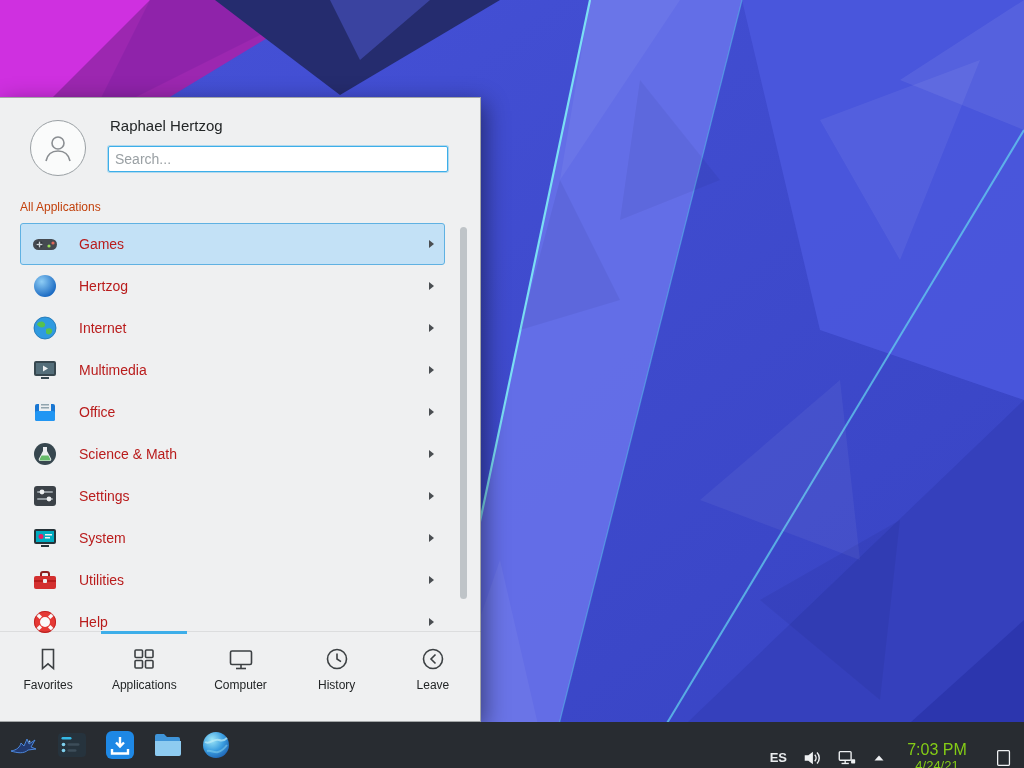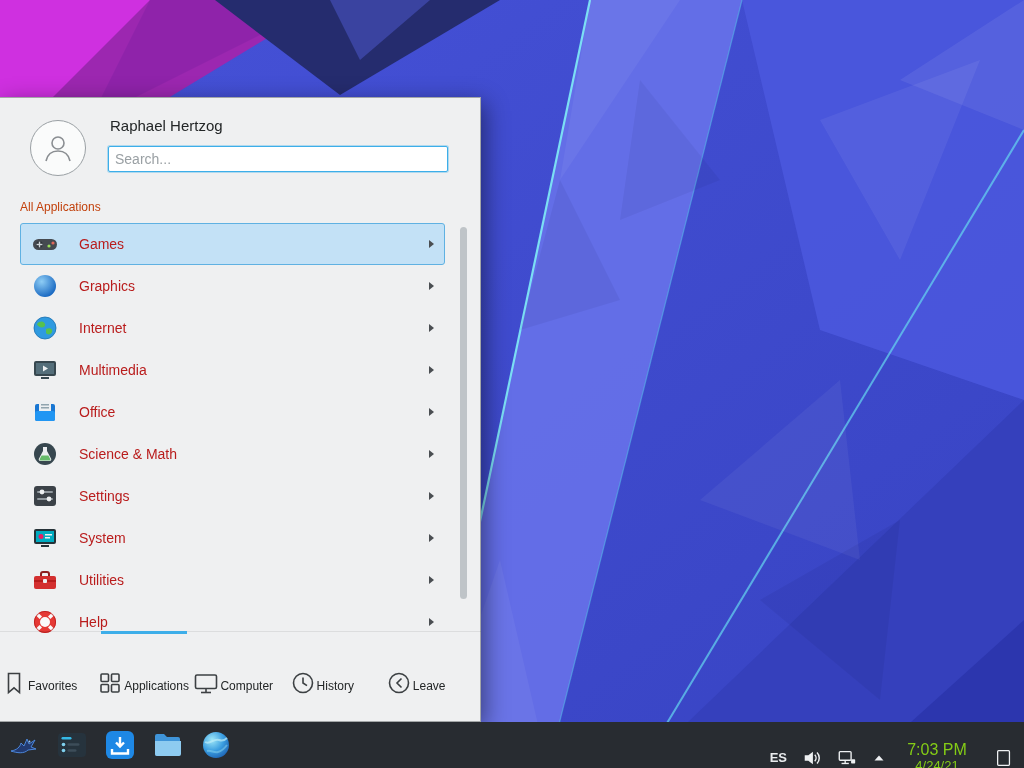--- a/index.html
+++ b/index.html
@@ -42,21 +42,21 @@
     width:0;height:0;flex:none;
     border-left:5px solid #4a4e52;border-top:4px solid transparent;border-bottom:4px solid transparent;
   }
   .scrollbar{position:absolute;right:14px;top:4px;width:7px;height:402px;}
   .scroll-thumb{width:7px;height:372px;background:#bfc4c8;border-radius:3.5px;}
 
   .tabbar{
     position:absolute;left:0;bottom:0;width:481px;height:90px;display:flex;
     border-top:1px solid rgba(0,0,0,.08);box-sizing:border-box;
   }
-  .tab{flex:1;display:flex;flex-direction:row;align-items:center;padding-top:13px;position:relative;}
+  .tab{flex:1;display:flex;flex-direction:column;align-items:center;padding-top:13px;position:relative;}
   .tab-label{margin-top:5px;font-size:12px;color:#232627;}
   .tab-indicator{
     position:absolute;top:-1px;left:50%;transform:translateX(-50%);
     width:86px;height:3px;background:#3daee9;
   }
 
   
   #taskbar{
     position:absolute;left:0;bottom:0;width:1024px;height:46px;background:#282c31;
     display:flex;align-items:center;box-sizing:border-box;padding:0 4px 0 4px;
@@ -146,21 +146,21 @@
           <svg viewBox="0 0 26 26" width="26" height="26">
             <defs>
                 <radialGradient id="gOrb" cx="35%" cy="30%" r="75%">
               <stop offset="0" stop-color="#8ecdf5"></stop>
                   <stop offset="1" stop-color="#1565c0"></stop>
             </radialGradient>
               </defs>
             <circle cx="13" cy="13" r="11" fill="url(#gOrb)"></circle>
           </svg>
         </span>
-        <span class="cat-label">Graphics</span>
+        <span class="cat-label">Hertzog</span>
         <span class="cat-arrow"></span>
       </div>
 
       <div class="cat-row">
         <span class="cat-icon">
           <svg viewBox="0 0 26 26" width="26" height="26">
             <circle cx="13" cy="13" r="11" fill="#2f9ae0"></circle>
             <path d="M5 9C8 5.5 12 6 13 9c1 3-3 4-5 3S5 10 5 9Z" fill="#57c14e"></path>
             <path d="M14 14c4-2 7 0 6 3s-5 3-6 1Z" fill="#57c14e"></path>
             <circle cx="13" cy="13" r="11" fill="none" stroke="#1b6fae" stroke-width="0.8"></circle>

